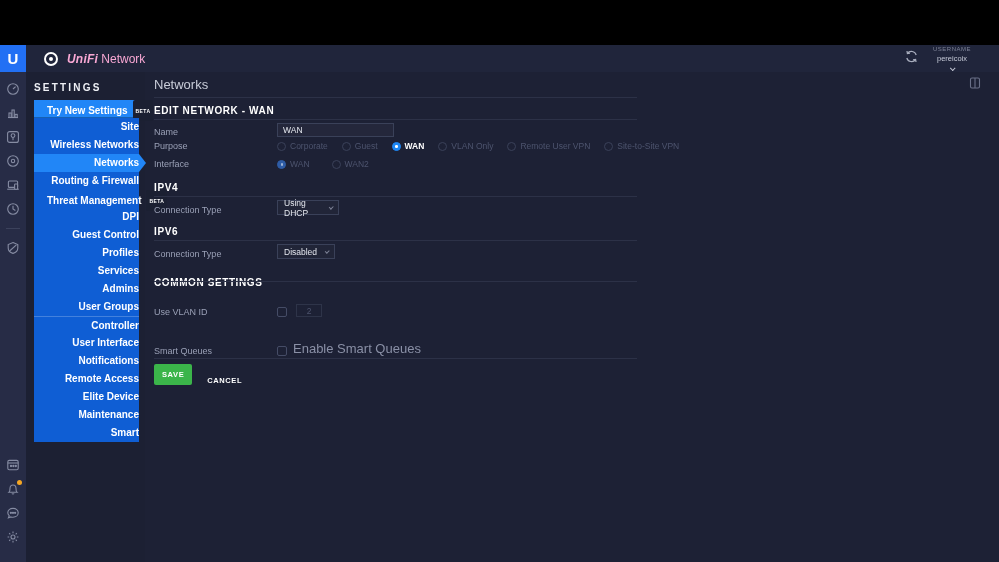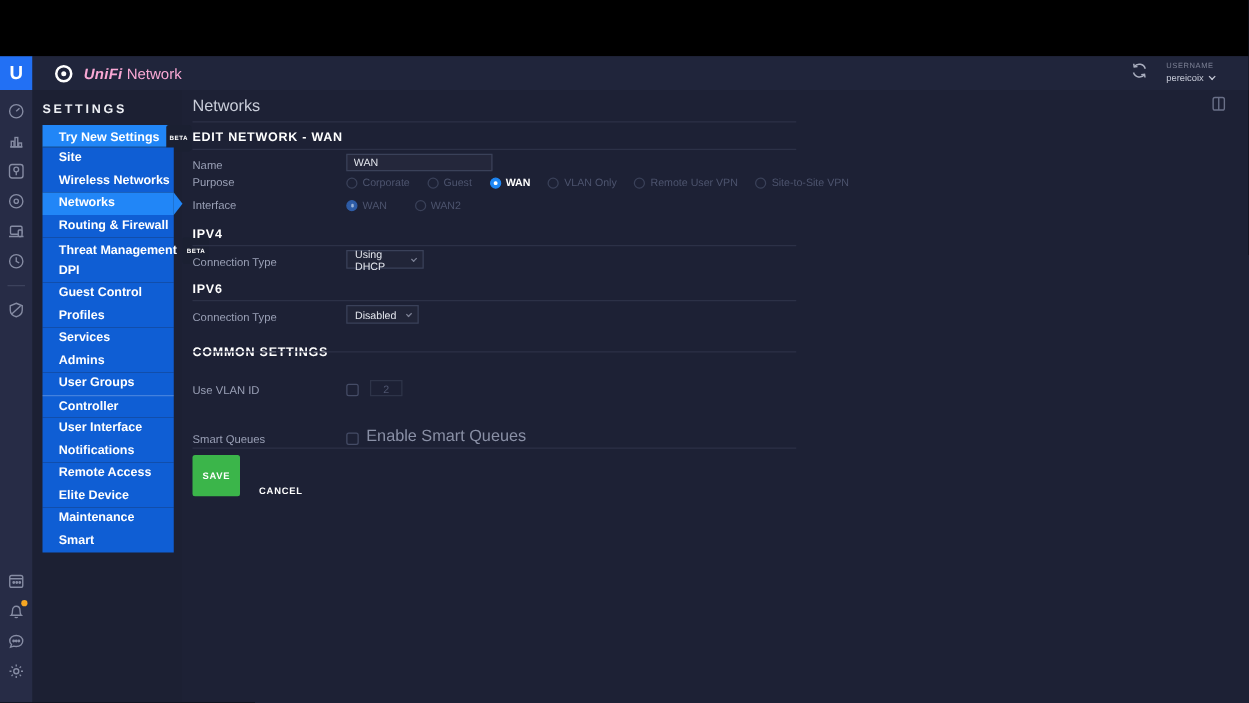--- a/index.html
+++ b/index.html
@@ -17,35 +17,35 @@
   
   .app-header { position:absolute; left:26px; top:45px; width:973px; height:27px; background:#20253b;
                 display:flex; align-items:center; padding:0 28px 0 18px; }
   .ap-icon { width:14px; height:14px; border-radius:50%; border:2px solid #fff; position:relative; margin-right:9px; }
   .ap-icon::after { content:''; position:absolute; left:3px; top:3px; width:4px; height:4px; border-radius:50%; background:#fff; }
   .brand { color:#f9a8d4; font-size:12px; }
   .brand .it { font-style:italic; font-weight:bold; letter-spacing:.2px; }
   .hdr-right { margin-left:auto; display:flex; align-items:center; gap:14px; }
   .user-block { text-align:left; line-height:1.25; cursor:pointer; }
   .user-label { font-size:6px; color:#7d8296; letter-spacing:.5px; }
-  .user-name { font-size:7.5px; color:#c5c9d6; display:flex; align-items:center; gap:4px; }
+  .user-name { font-size:7.5px; color:#c5c9d6; display:flex; align-items:center; gap:4px;flex-direction:column; }
   .chev { display:inline-block; width:4px; height:4px; border-right:1px solid currentColor;
           border-bottom:1px solid currentColor; transform:rotate(45deg) translateY(-1px); }
 
   
   .rail { position:absolute; left:0; top:72px; width:26px; height:490px; background:#272c46;
           display:flex; flex-direction:column; align-items:center; padding:10px 0 8px; }
   .rail .ric { width:14px; height:14px; margin-bottom:10px; color:#868ca3; position:relative; cursor:pointer; }
   .rail .ric svg { display:block; }
   .rail .divider { width:14px; height:1px; background:#3c425c; margin:2px 0 12px; }
   .rail .spacer { flex:1; }
   .alert-dot { position:absolute; right:-2px; top:-2px; width:5px; height:5px; border-radius:50%; background:#f5a623; }
 
   
-  .settings-panel { position:absolute; left:26px; top:72px; width:119px; height:490px; background:#1c2033; }
+  .settings-panel { position:absolute; left:26px; top:72px; width:119px; height:490px; background:#1c2033;text-align:right; }
   .settings-title { position:absolute; left:8px; top:10px; color:#eef0f5; font-size:10px; font-weight:bold; letter-spacing:2.2px; }
   .menu { position:absolute; left:8px; top:28px; width:105px; }
   .menu-item { height:18px; line-height:18px; padding-left:13px; background:#0f5ed4; color:#fff;
                font-size:10px; font-weight:bold; position:relative; cursor:pointer; white-space:nowrap; }
   .menu-item.hl { background:#2186f7; }
   .menu-item.sep-top { border-top:1px solid rgba(255,255,255,.22); }
   .menu-item.sep-bot { border-bottom:1px solid rgba(0,0,0,.28); }
   .menu-item.active::after { content:''; position:absolute; right:-7px; top:0;
                border-top:9px solid transparent; border-bottom:9px solid transparent; border-left:7px solid #2186f7; }
   .beta { display:inline-block; background:#1b2032; color:#fff; font-size:5px; font-weight:bold;
@@ -72,21 +72,21 @@
   .opt.selected .radio { background:#1e87f5; border-color:#1e87f5; }
   .opt.selected .radio::after { content:''; position:absolute; left:2.5px; top:2.5px; width:2.5px; height:2.5px;
                                 border-radius:50%; background:#fff; }
   .opt.dim-selected .radio { background:#2e5ca6; border-color:#2e5ca6; }
   .opt.dim-selected .radio::after { content:''; position:absolute; left:2.5px; top:2.5px; width:2.5px; height:2.5px;
                                 border-radius:50%; background:#9db4d6; }
   .cb { width:10px; height:10px; border:1px solid #454c66; border-radius:2px; flex:none; cursor:pointer; }
   .stepper { width:26px; height:13px; border:1px solid #2e3449; color:#4d546e; font-size:8.5px;
              display:flex; align-items:center; justify-content:center; margin-left:9px; }
   .cb-label { font-size:13px; color:#8a90a6; margin-left:6px; }
-  .btn-save { height:33px; padding:0 8px; background:#3bb54a; color:#fff; font-size:7.5px; font-weight:bold;
+  .btn-save { height:21px; padding:0 8px; background:#3bb54a; color:#fff; font-size:7.5px; font-weight:bold;
               border:none; border-radius:2px; letter-spacing:.6px; cursor:pointer; font-family:inherit; }
   .btn-cancel { margin-left:15px; color:#fff; font-size:7.5px; font-weight:bold; letter-spacing:.6px; cursor:pointer; }
   .panel-icon { position:absolute; left:824px; top:4px; color:#6a7088; cursor:pointer; }
 </style>
 </head>
 <body>
 
 <div class="screen">
 
   <div class="os-bar"></div>

